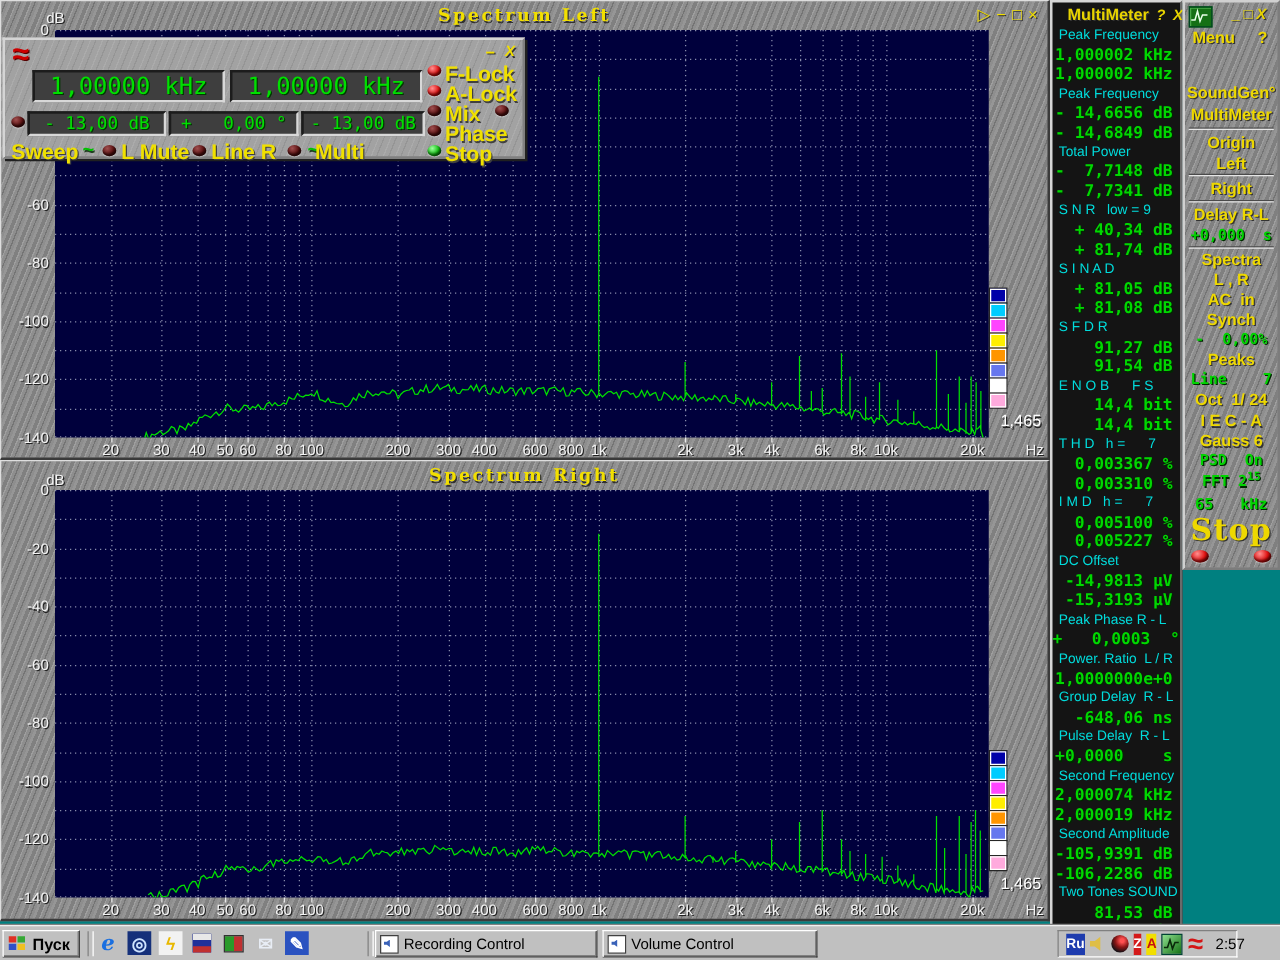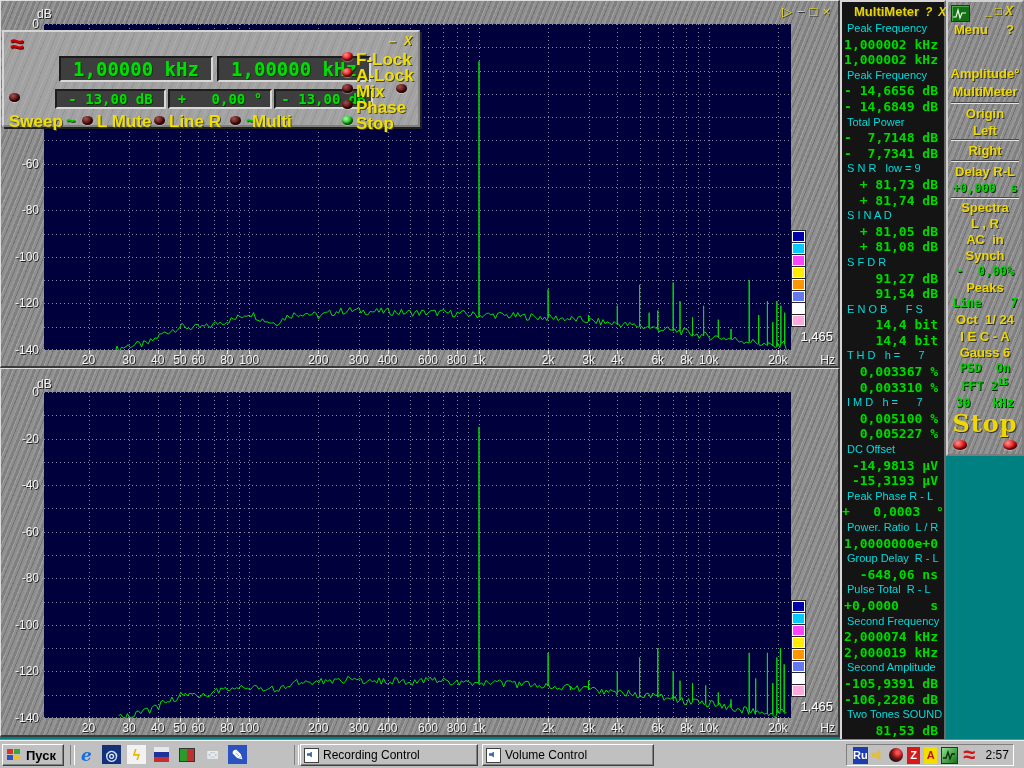--- a/index.html
+++ b/index.html
@@ -32,23 +32,23 @@
   .gen{box-sizing:border-box;border:2px outset #d4d4d4;box-shadow:2px 2px 0 #202020;
     background-color:#a2a2a2;
     background-image:repeating-linear-gradient(112deg,
       rgba(255,255,255,.10) 0 1px, rgba(0,0,0,0) 1px 4px, rgba(0,0,0,.08) 4px 5px, rgba(0,0,0,0) 5px 9px);}
   .gentitle{position:absolute;left:40px;top:6px;width:300px;text-align:center;
     font-family:"DejaVu Serif",serif;font-weight:bold;font-size:12px;letter-spacing:2px;
     word-spacing:4px;color:#f2df00;text-shadow:1px 1px 0 #303030;}
   .disp{position:absolute;box-sizing:border-box;background:#3e3e3e;
     border-top:2px solid #1c1c1c;border-left:2px solid #1c1c1c;
     border-bottom:2px solid #d8d8d8;border-right:2px solid #d8d8d8;
-    color:#00e000;font-family:"DejaVu Sans Mono",monospace;font-weight:bold;
+    color:#00e000;font-family:"DejaVu Sans Mono",monospace;font-weight:normal;
     display:flex;align-items:center;justify-content:center;white-space:pre;
-    text-shadow:1px 1px 0 #003800;margin-left:33px;}
+    text-shadow:1px 1px 0 #003800;}
   .genlabel{position:absolute;color:#f0e000;font-weight:bold;font-size:17px;
     text-shadow:1px 1px 0 #404040;white-space:pre;}
   .led{position:absolute;width:11px;height:9px;border-radius:50%;
     box-shadow:inset -1px -2px 2px rgba(0,0,0,.55), 0 1px 1px rgba(255,255,255,.35);}
   .led-red{background:radial-gradient(circle at 35% 30%,#ff9090,#e01010 55%,#600000);}
   .led-dark{background:radial-gradient(circle at 35% 30%,#a05050,#5a1010 55%,#2a0404);}
   .led-green{background:radial-gradient(circle at 35% 30%,#a0ffa0,#10c010 55%,#004000);}
   .wave{position:absolute;color:#00c000;font-weight:bold;font-size:16px;line-height:10px;
     text-shadow:1px 1px 0 #204020;}
   
@@ -106,20 +106,21 @@
     clip-path:polygon(0 32%,32% 32%,66% 4%,66% 96%,32% 68%,0 68%);}
   .bomb{width:14px;height:14px;border-radius:50%;
     background:radial-gradient(circle at 62% 32%,#ff5050 12%,#8a1616 42%,#1a1216 72%);}
   .minianalyzer{width:15px;height:15px;background:linear-gradient(135deg,#8fe08f,#147014);
     border:1px solid #043;display:flex;align-items:center;justify-content:center;}
 </style>
 </head>
 <body>
 
 <div class="abs metal win" id="win0" style="left:0;top:0;width:840px;height:368px;">
+  <div class="wtitle">Spectrum Left</div>
   <div class="wbtns">
     <span>▷</span><span>−</span><span>□</span><span>×</span>
   </div>
   <div class="axlbl" style="left:36px;top:6px;">dB</div>
   <div class="plot" style="left:43px;top:23px;width:747px;height:326px;"><svg id="svg0" width="747" height="326">
         <line x1="45.5" y1="0" x2="45.5" y2="326" stroke="#a9aec6" stroke-width="1" stroke-dasharray="1 3" opacity="0.8"></line>
         <line x1="85.5" y1="0" x2="85.5" y2="326" stroke="#a9aec6" stroke-width="1" stroke-dasharray="1 3" opacity="0.8"></line>
         <line x1="114.5" y1="0" x2="114.5" y2="326" stroke="#a9aec6" stroke-width="1" stroke-dasharray="1 3" opacity="0.8"></line>
         <line x1="136.5" y1="0" x2="136.5" y2="326" stroke="#a9aec6" stroke-width="1" stroke-dasharray="1 3" opacity="0.8"></line>
         <line x1="154.5" y1="0" x2="154.5" y2="326" stroke="#a9aec6" stroke-width="1" stroke-dasharray="1 3" opacity="0.8"></line>
@@ -223,20 +224,21 @@
       <div class="sw" style="background: rgb(255, 238, 0);"></div>
       <div class="sw" style="background: rgb(255, 149, 0);"></div>
       <div class="sw" style="background: rgb(102, 119, 238);"></div>
       <div class="sw" style="background: rgb(255, 255, 255);"></div>
       <div class="sw" style="background: rgb(255, 170, 221);"></div>
     </div>
   <div class="cursorval" style="top:328px;">1,465</div>
 </div>
 
 <div class="abs metal win" id="win1" style="left:0;top:368px;width:840px;height:369px;">
+  <div class="wtitle">Spectrum Right</div>
   <div class="axlbl" style="left:36px;top:8px;">dB</div>
   <div class="plot" style="left:43px;top:23px;width:747px;height:326px;"><svg id="svg1" width="747" height="326">
         <line x1="45.5" y1="0" x2="45.5" y2="326" stroke="#a9aec6" stroke-width="1" stroke-dasharray="1 3" opacity="0.8"></line>
         <line x1="85.5" y1="0" x2="85.5" y2="326" stroke="#a9aec6" stroke-width="1" stroke-dasharray="1 3" opacity="0.8"></line>
         <line x1="114.5" y1="0" x2="114.5" y2="326" stroke="#a9aec6" stroke-width="1" stroke-dasharray="1 3" opacity="0.8"></line>
         <line x1="136.5" y1="0" x2="136.5" y2="326" stroke="#a9aec6" stroke-width="1" stroke-dasharray="1 3" opacity="0.8"></line>
         <line x1="154.5" y1="0" x2="154.5" y2="326" stroke="#a9aec6" stroke-width="1" stroke-dasharray="1 3" opacity="0.8"></line>
         <line x1="170.5" y1="0" x2="170.5" y2="326" stroke="#a9aec6" stroke-width="1" stroke-dasharray="1 3" opacity="0.8"></line>
         <line x1="183.5" y1="0" x2="183.5" y2="326" stroke="#a9aec6" stroke-width="1" stroke-dasharray="1 3" opacity="0.8"></line>
         <line x1="195.5" y1="0" x2="195.5" y2="326" stroke="#a9aec6" stroke-width="1" stroke-dasharray="1 3" opacity="0.8"></line>
@@ -391,21 +393,21 @@
       <div class="mm-label">Peak Frequency</div>
       <div class="mm-value">1,000002 kHz</div>
       <div class="mm-value">1,000002 kHz</div>
       <div class="mm-label">Peak Frequency</div>
       <div class="mm-value">- 14,6656 dB</div>
       <div class="mm-value">- 14,6849 dB</div>
       <div class="mm-label">Total Power</div>
       <div class="mm-value">-  7,7148 dB</div>
       <div class="mm-value">-  7,7341 dB</div>
       <div class="mm-label">S N R   low = 9</div>
-      <div class="mm-value">+ 81,73 dB</div>
+      <div class="mm-value">+ 40,34 dB</div>
       <div class="mm-value">+ 81,74 dB</div>
       <div class="mm-label">S I N A D</div>
       <div class="mm-value">+ 81,05 dB</div>
       <div class="mm-value">+ 81,08 dB</div>
       <div class="mm-label">S F D R</div>
       <div class="mm-value">91,27 dB</div>
       <div class="mm-value">91,54 dB</div>
       <div class="mm-label">E N O B      F S</div>
       <div class="mm-value">14,4 bit</div>
       <div class="mm-value">14,4 bit</div>
@@ -417,21 +419,21 @@
       <div class="mm-value">0,005227 %</div>
       <div class="mm-label">DC Offset</div>
       <div class="mm-value">-14,9813 µV</div>
       <div class="mm-value">-15,3193 µV</div>
       <div class="mm-label">Peak Phase R - L</div>
       <div class="mm-value">+   0,0003  °</div>
       <div class="mm-label">Power. Ratio  L / R</div>
       <div class="mm-value">1,0000000e+0</div>
       <div class="mm-label">Group Delay  R - L</div>
       <div class="mm-value">-648,06 ns</div>
-      <div class="mm-label">Pulse Total  R - L</div>
+      <div class="mm-label">Pulse Delay  R - L</div>
       <div class="mm-value">+0,0000    s</div>
       <div class="mm-label">Second Frequency</div>
       <div class="mm-value">2,000074 kHz</div>
       <div class="mm-value">2,000019 kHz</div>
       <div class="mm-label">Second Amplitude</div>
       <div class="mm-value">-105,9391 dB</div>
       <div class="mm-value">-106,2286 dB</div>
       <div class="mm-label">Two Tones SOUND</div>
       <div class="mm-value">81,53 dB</div>
       <div class="mm-value">81,51 dB</div>
@@ -443,21 +445,21 @@
     <svg width="15" height="13">
         <polyline points="1,10 4,10 6,3 8,11 10,6 14,6" fill="none" stroke="#e8ffe8" stroke-width="1.2"></polyline>
       </svg>
   </div>
   <div class="cp-head">
     <span>_</span><span>□</span><span style="font-style:italic">X</span>
   </div>
   <div class="cp-menu">Menu</div>
   <div class="cp-q">?</div>
   <div id="cp-items">
-      <div class="cp-item cp-y" style="top: 64px;">Amplitude°</div>
+      <div class="cp-item cp-y" style="top: 64px;">SoundGen°</div>
       <div class="cp-item cp-y" style="top: 82px;">MultiMeter</div>
       <div class="cp-sep" style="top: 100px;"></div>
       <div class="cp-item cp-y" style="top: 104px;">Origin</div>
       <div class="cp-item cp-y" style="top: 121px;">Left</div>
       <div class="cp-sep" style="top: 137px;"></div>
       <div class="cp-item cp-y" style="top: 141px;">Right</div>
       <div class="cp-sep" style="top: 158px;"></div>
       <div class="cp-item cp-y" style="top: 162px;">Delay R-L</div>
       <div class="cp-item cp-g" style="top: 179px;">+0,000  s</div>
       <div class="cp-sep" style="top: 195px;"></div>
@@ -466,21 +468,21 @@
       <div class="cp-item cp-y" style="top: 230px;">AC  in</div>
       <div class="cp-item cp-y" style="top: 246px;">Synch</div>
       <div class="cp-item cp-g" style="top: 262px;">-  0,00%</div>
       <div class="cp-item cp-y" style="top: 278px;">Peaks</div>
       <div class="cp-item cp-g" style="top: 294px;">Line    7</div>
       <div class="cp-item cp-y" style="top: 310px;">Oct  1/ 24</div>
       <div class="cp-item cp-y" style="top: 327px;">I E C - A</div>
       <div class="cp-item cp-y" style="top: 343px;">Gauss 6</div>
       <div class="cp-item cp-g" style="top: 359px;">PSD  On</div>
       <div class="cp-item cp-g" style="top: 375px;">FFT 2<sup style="font-size: 9px;">15</sup></div>
-      <div class="cp-item cp-g" style="top: 394px;">30   kHz</div>
+      <div class="cp-item cp-g" style="top: 394px;">65   kHz</div>
       <div class="cp-item cp-y cp-stop" style="top: 407px;">Stop</div>
     </div>
   <div class="led led-red" style="left:5px;top:438px;width:14px;height:10px;"></div>
   <div class="led led-red" style="right:5px;left:auto;top:438px;width:14px;height:10px;"></div>
 </div>
 
 <div class="abs taskbar" style="left:0;top:740px;width:1024px;height:28px;">
   <div class="abs tbtn" style="left:2px;top:3px;width:62px;height:22px;padding:0 4px;">
     <div class="flag">
       <div style="background:#e03024"></div>
@@ -504,21 +506,21 @@
   <div id="taskbuttons">
       <div class="abs tbtn" style="left: 300px; top: 3px; width: 178px; height: 22px;">
         <div class="sndicon"></div>
         <span style="font-size: 12px;">Recording Control</span>
       </div>
       <div class="abs tbtn" style="left: 482px; top: 3px; width: 172px; height: 22px; text-align: center;">
         <div class="sndicon"></div>
         <span style="font-size: 12px;">Volume Control</span>
       </div>
     </div>
-  <div class="abs tray" style="left:846px;top:3px;width:168px;height:22px;" id="tray">
+  <div class="abs tray" style="left:846px;top:3px;width:144px;height:22px;" id="tray">
       <div class="trayicon" style="background: rgb(30, 60, 174); color: rgb(255, 255, 255);">Ru</div>
       <div class="trayicon">
         <div class="speaker"></div>
       </div>
       <div class="trayicon">
         <div class="bomb"></div>
       </div>
       <div class="trayicon" style="background: rgb(212, 26, 26); color: rgb(255, 255, 255);">Z</div>
       <div class="trayicon" style="background: rgb(242, 223, 0); color: rgb(196, 18, 18);">A</div>
       <div class="trayicon">

